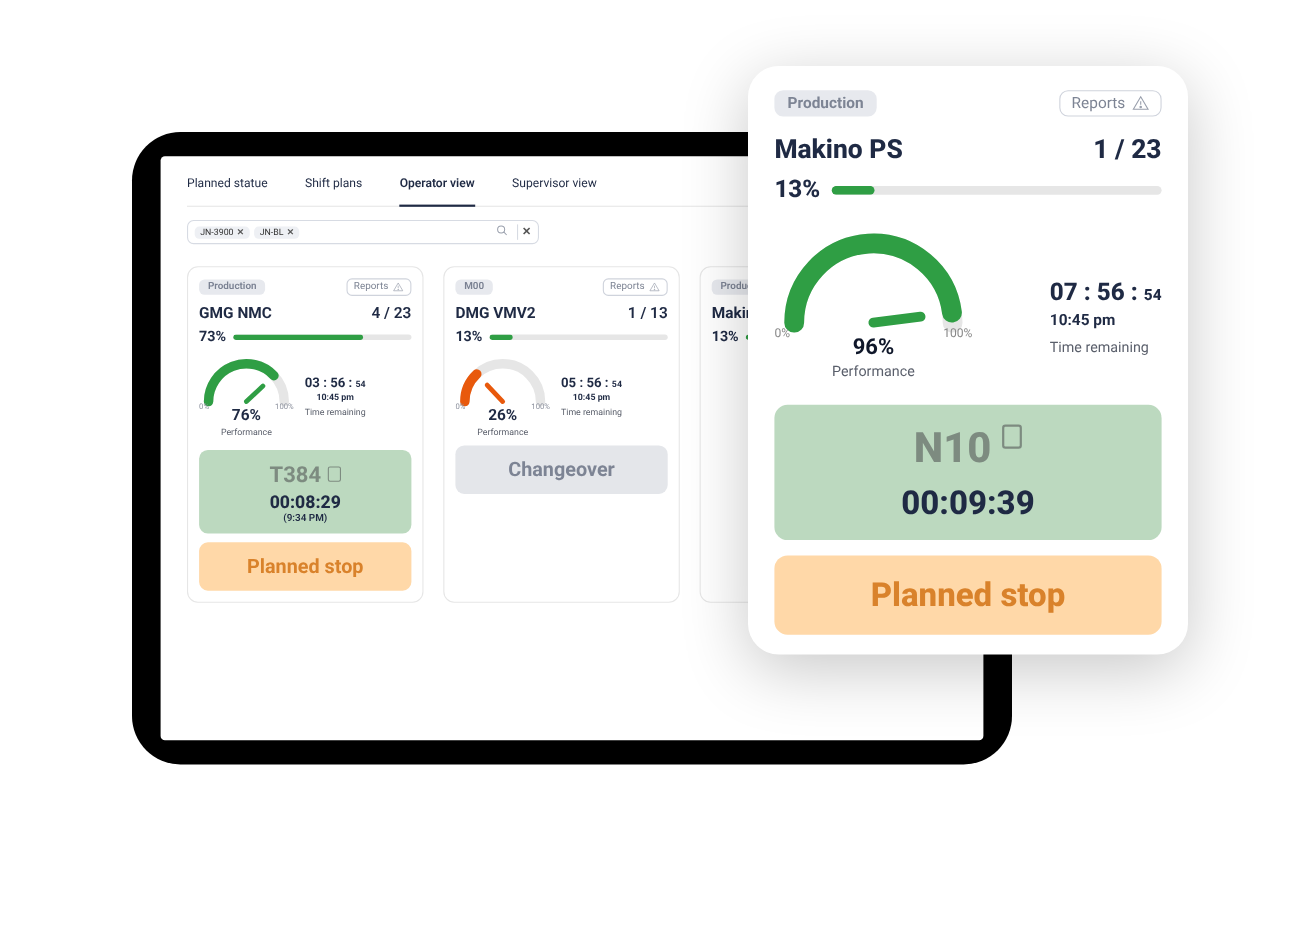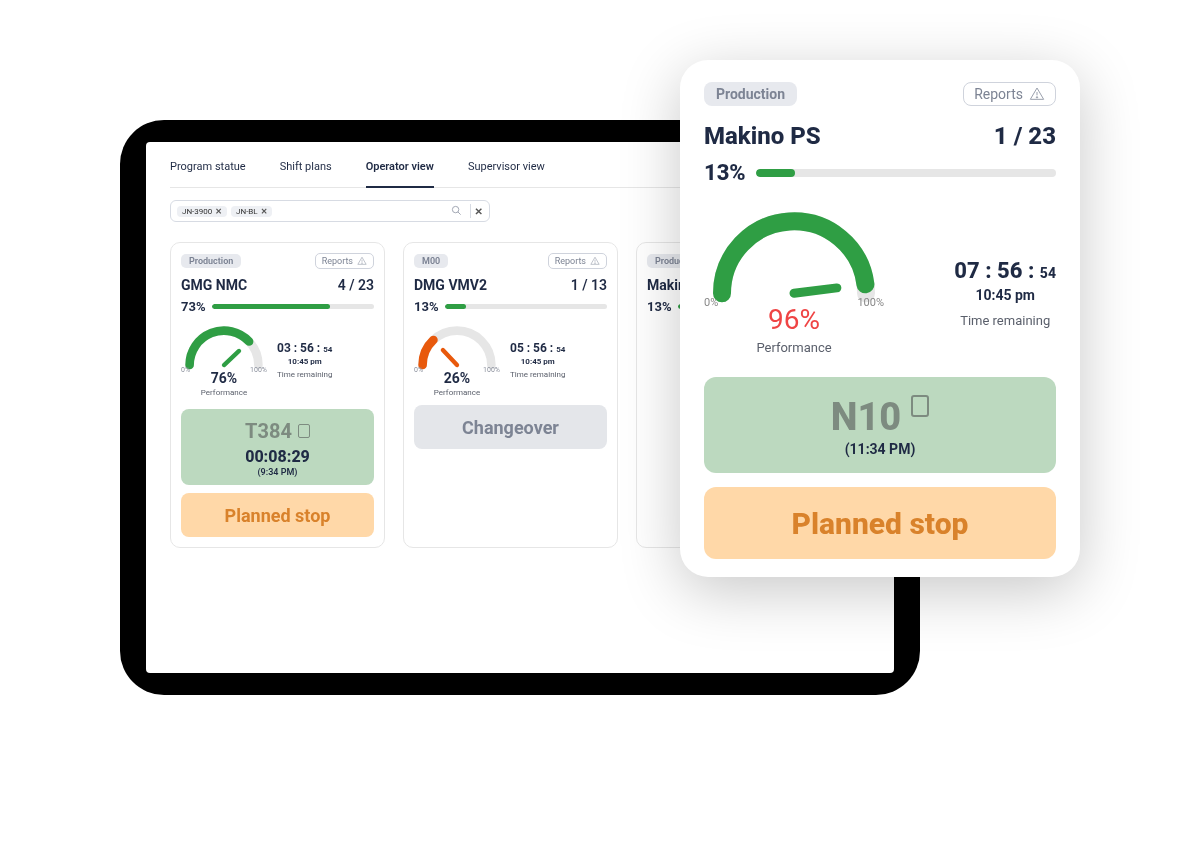--- a/index.html
+++ b/index.html
@@ -264,24 +264,24 @@
   }
   .o-hbar { flex: 1; height: 8px; background: #e6e6e6; border-radius: 5px; overflow: hidden; }
   .o-hbar .fill { height: 100%; background: #2f9e44; border-radius: 5px; }
 
   .o-gauge-row {
     display: flex; align-items: center; justify-content: space-between;
     margin-top: 18px; gap: 10px;
   }
   .o-gauge-wrap { text-align: center; }
   .o-gauge-wrap .glabels { display: flex; justify-content: space-between; width: 180px; font-size: 11px; color:#888; margin-top: -16px; }
-  .o-perf-val { font-size: 28px; font-weight: 400; color: #ef4444; margin-top: -6px; }
+  .o-perf-val { font-size: 20px; font-weight: 700; color: #0f172a; margin-top: -6px; }
   .o-perf-lbl { font-size: 13px; color: #5a5f6b; margin-top: 4px; }
 
-  .o-time-block { text-align: center; margin-top: 28px; }
+  .o-time-block { text-align: left; margin-top: 28px; }
   .o-time-main { font-size: 22px; font-weight: 800; color: #1f2a44; }
   .o-time-main .small { font-size: 14px; }
   .o-time-sub  { font-size: 14px; font-weight: 700; color: #1f2a44; margin-top: 4px; }
   .o-time-lbl  { font-size: 13px; color: #5a5f6b; margin-top: 10px; }
 
   .o-job-box {
     background: #bcd9bf;
     border-radius: 12px;
     margin-top: 22px;
     padding: 18px 10px 16px 10px;
@@ -302,21 +302,21 @@
     cursor: pointer;
   }
 </style>
 </head>
 <body>
 
 <div class="tablet">
   <div class="tablet-screen">
 
     <div class="nav-tabs">
-      <div class="tab">Program statue</div>
+      <div class="tab">Planned statue</div>
       <div class="tab">Shift plans</div>
       <div class="tab active">Operator view</div>
       <div class="tab">Supervisor view</div>
     </div>
 
     <div class="filter-row">
       <div class="search-wrap">
         <span class="chip">
           <span>JN-3900</span>
           <span class="x">✕</span>
@@ -513,17 +513,17 @@
       <div class="o-time-sub">10:45 pm</div>
       <div class="o-time-lbl">Time remaining</div>
     </div>
   </div>
 
   <div class="o-job-box">
     <div class="o-job-code">
         <span>N10</span>
         <span class="o-memo"></span>
       </div>
-    <div class="o-job-sub">(11:34 PM)</div>
+    <div class="o-job-time">00:09:39</div>
   </div>
 
   <div class="o-status-btn">Planned stop</div>
 </div>
 
 </body></html>

